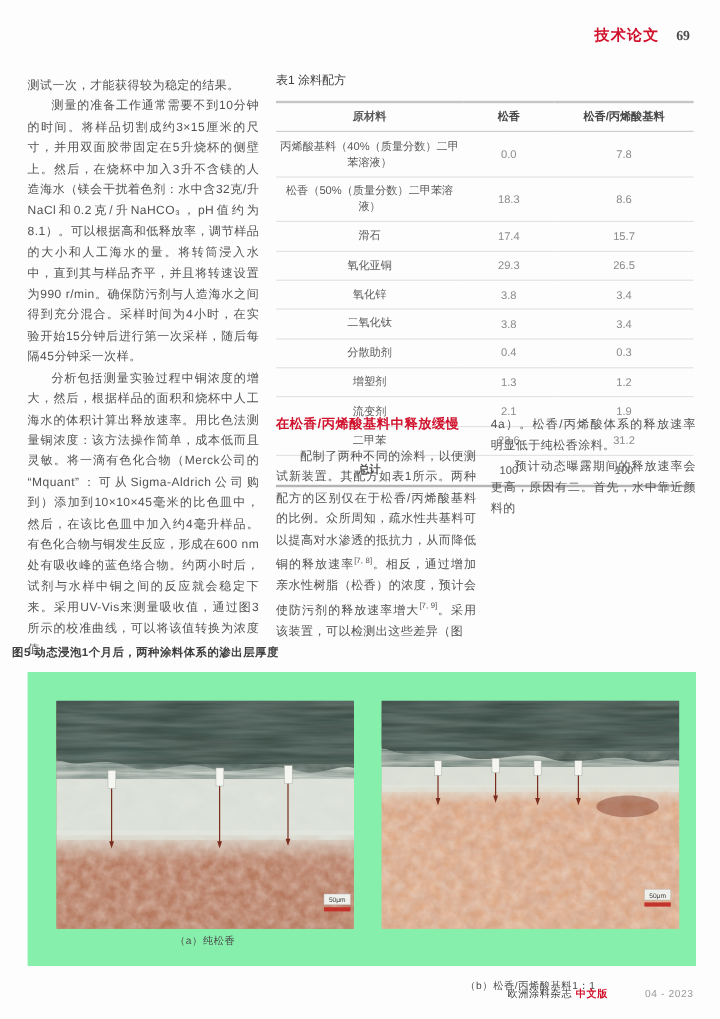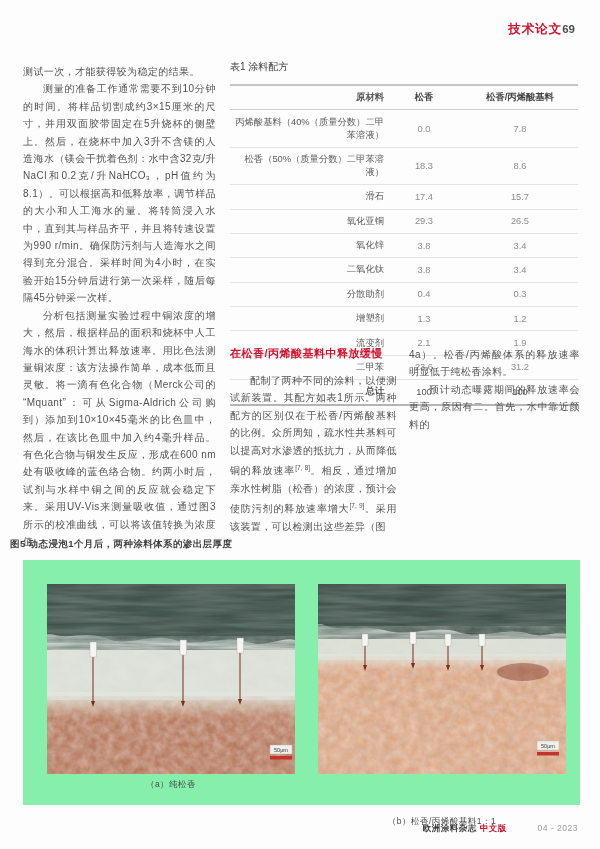--- a/index.html
+++ b/index.html
@@ -3,58 +3,58 @@
 <meta charset="utf-8">
 <style>
   html,body{margin:0;padding:0;background:#e9e9e9;}
   .page{
     position:relative;width:600px;height:849px;margin:0 auto;
     background:#fdfdfd;overflow:hidden;
     font-family:"Liberation Sans","DejaVu Sans",sans-serif;
     color:#4f4f4f;
   }
   
-  .hdr{position:absolute;top:21px;right:25px;display:flex;align-items:baseline;}
+  .hdr{position:absolute;top:21px;right:25px;display:flex;align-items:baseline;gap:14px;font-family:Liberation Serif, serif;}
   .hdr .t{font-size:12.5px;font-weight:bold;letter-spacing:1px;color:#d0122d;}
   .hdr .n{font-size:11.5px;font-weight:bold;color:#4c4c4c;}
   
   .col{position:absolute;text-align:justify;}
   .col p{margin:0;font-size:10px;line-height:17.4px;color:#525252;letter-spacing:0.4px;}
   .col p.ind{text-indent:2em;}
   .col sup{font-size:6.5px;letter-spacing:0;}
   .col-left{left:23px;top:63px;width:193px;}
   .col-mid{left:230px;top:372px;width:167px;}
   .col-right{left:409px;top:346px;width:171px;}
   
   .table-wrap{position:absolute;left:230px;top:60px;width:348px;}
   .table-title{font-size:10px;font-weight:normal;color:#3f3f3f;margin:0 0 10px 0;}
   table.formu{width:100%;border-collapse:collapse;border-top:2px solid #c6c6c6;border-bottom:2px solid #b5b5b5;}
   table.formu th,table.formu td{font-size:9.3px;padding:5.2px 2px;border-bottom:1px solid #e3e3e1;}
   table.formu th{color:#464646;font-weight:bold;border-bottom:1px solid #cfcfcf;}
-  table.formu .c1{text-align:right;color:#5a5a5a;}
+  table.formu .c1{text-align:center;color:#5a5a5a;}
   table.formu .c2{width:72px;text-align:center;color:#8b8b8b;}
   table.formu .c3{width:112px;text-align:center;color:#8b8b8b;}
   table.formu th.c2,table.formu th.c3{color:#464646;}
   table.formu tr.total td{font-weight:bold;border-bottom:none;color:#555;}
   table.formu tr.total td.c2,table.formu tr.total td.c3{font-weight:normal;}
   
   .sec-head{position:absolute;left:230px;top:346px;width:180px;font-size:11px;font-weight:bold;color:#d0122d;letter-spacing:0.5px;}
   
   .fig-caption{position:absolute;left:10px;top:538px;font-size:9.5px;font-weight:bold;color:#3f3f3f;letter-spacing:0.4px;}
   .panel{position:absolute;left:23px;top:560px;width:557px;height:245px;background:#86efac;}
   .photo{position:absolute;top:24px;width:248px;height:190px;}
   .photo svg{display:block;width:100%;height:100%;}
   .photo-a{left:24px;}
   .photo-b{left:295px;}
   .photo-label{position:absolute;top:219px;width:248px;text-align:center;font-size:8.5px;color:#4a4a4a;letter-spacing:0.5px;}
   .label-a{left:24px;}
   .label-b{left:295px;margin-top:37px;}
   
   .footer{position:absolute;top:823px;right:22px;font-size:8.5px;letter-spacing:0.5px;}
-  .footer .j{font-weight:bold;color:#3b3b3b;}
+  .footer .j{font-weight:normal;color:#3b3b3b;}
   .footer .e{font-weight:bold;color:#d0122d;}
   .footer .i{color:#9a9a9a;padding-left:28px;}
 </style>
 </head>
 <body>
 
 <div class="page">
 
   <div class="hdr">
     <span class="t">技术论文</span>

